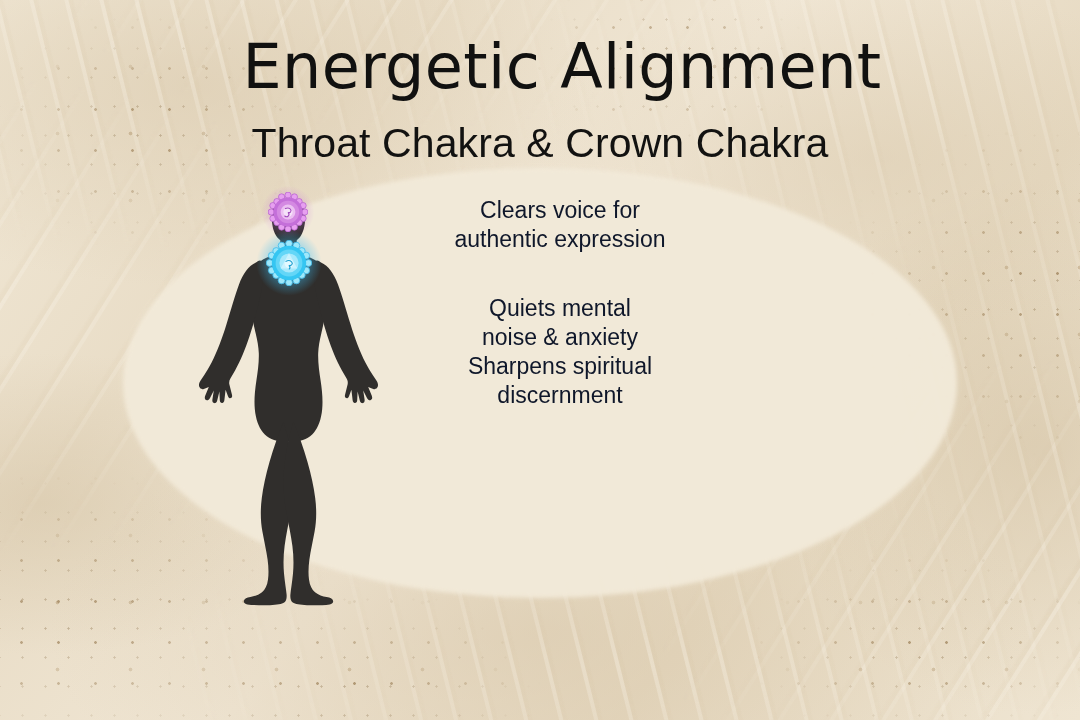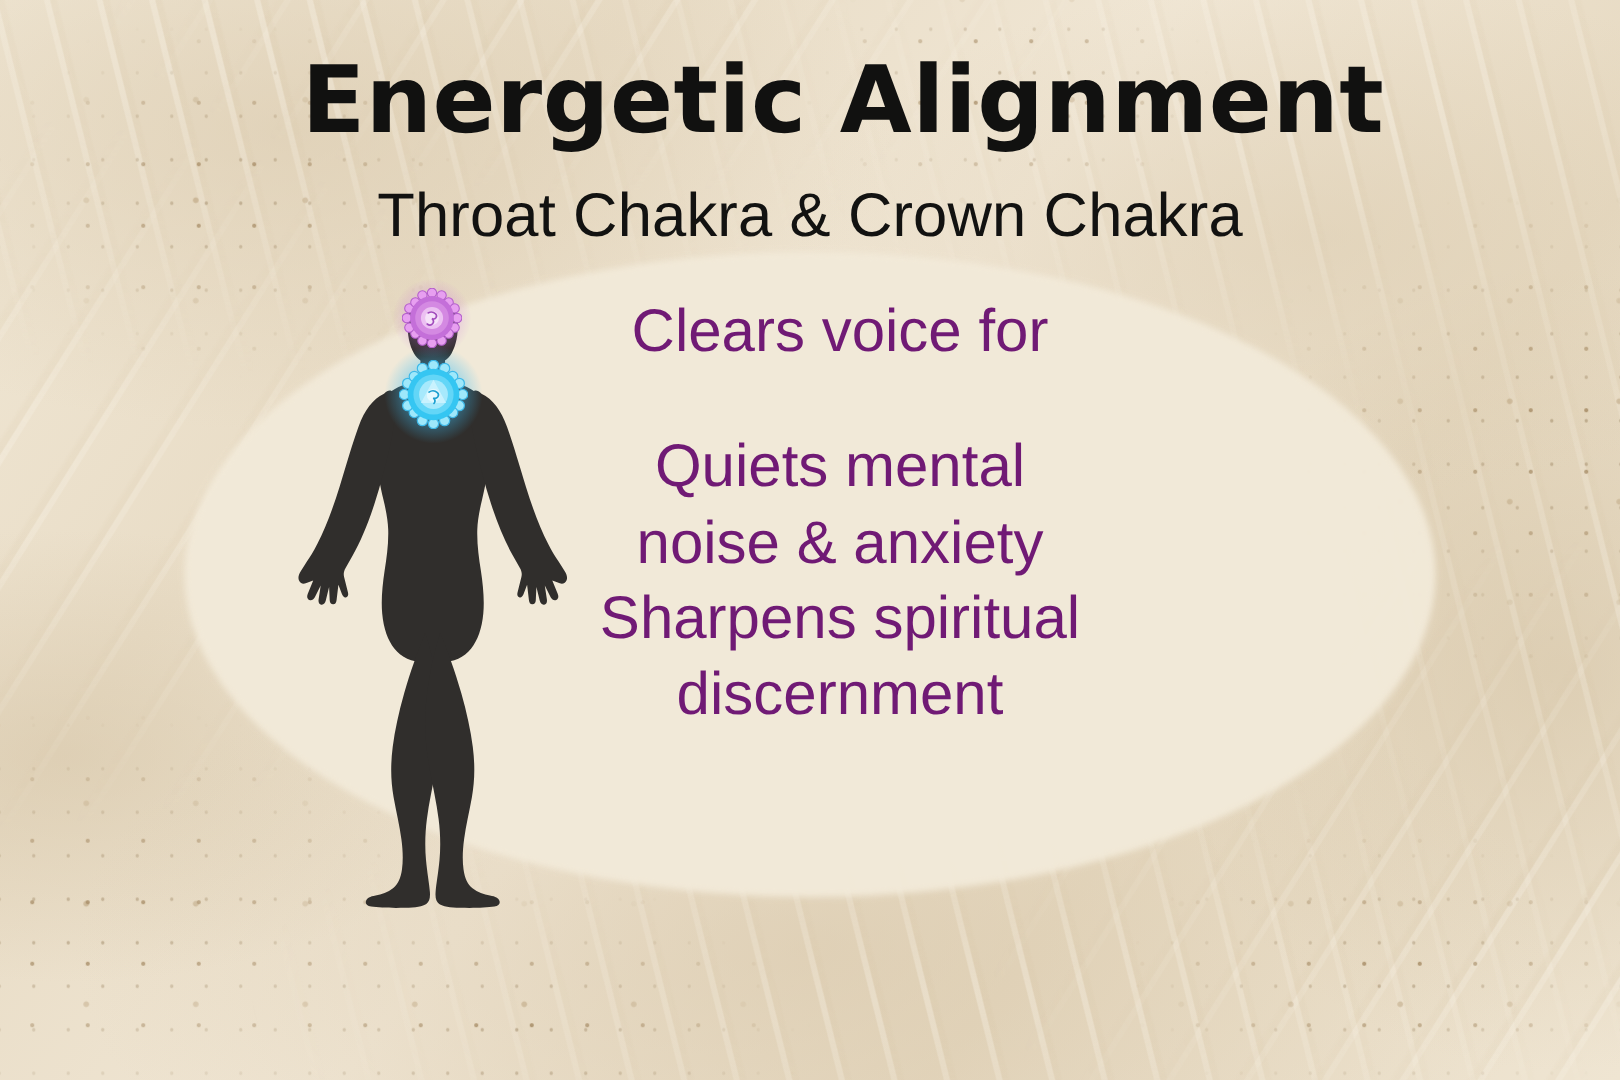--- a/index.html
+++ b/index.html
@@ -101,21 +101,21 @@
     background:#f2ead9;
     filter:blur(2px);
     opacity:.97;
   }
 
   
   .title{
     position:absolute; left:0; top:30px; width:1080px;
     text-align:center;
     font-size:62px;
-    font-weight:700;
+    font-weight:400;
     letter-spacing:.4px;
     color:#111110;
     font-family:"DejaVu Sans", sans-serif;
     white-space:nowrap;
     padding-left:44px;
   }
   .subtitle{
     position:absolute; left:0; top:120px; width:1080px;
     text-align:center;
     font-size:41px;
@@ -127,22 +127,22 @@
   }
 
   
   .benefits{
     position:absolute;
     left:360px; top:196px;
     width:400px;
   }
   .benefit{
     text-align:center;
-    color:#701a75;
-    font-size:40px;
+    color:#0f172a;
+    font-size:23px;
     line-height:1.26;
     font-family:"Liberation Sans", sans-serif;
   }
   .benefit .l2{ display:block; }
   .benefit.b1{ margin-bottom:40px; }
   .benefit.b2{ margin-bottom:42px; }
 
   
   .figure-wrap{
     position:absolute;
@@ -390,20 +390,21 @@
       <circle cx="23" cy="23.6" r="4.4" fill="#e6faff" opacity=".92"></circle>
       <path d="M20.0 21.4 q3.0 -2.0 5.6 .4 q1.4 1.4 .2 2.9 q-1.2 1.4 -2.9 .6
                q2.0 2.0 .4 3.7" fill="none" stroke="#1b9fd0" stroke-width="1.1" stroke-linecap="round"></path>
     </svg>
   </div>
 
   <div class="benefits">
 
     <div class="benefit b1">
       <span class="l1">Clears voice for</span>
+      <span class="l2">authentic expression</span>
     </div>
 
     <div class="benefit b3">
       <span class="l1">Quiets mental</span>
       <span class="l2">noise &amp; anxiety</span>
     </div>
 
     <div class="benefit b2">
       <span class="l1">Sharpens spiritual</span>
       <span class="l2">discernment</span>

